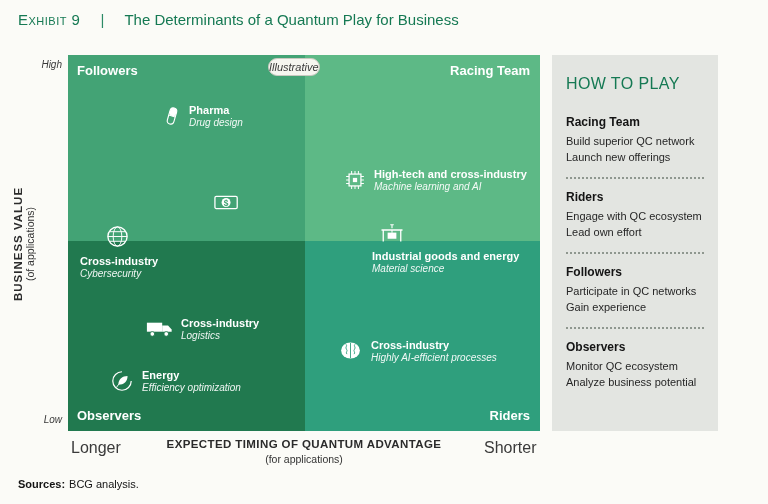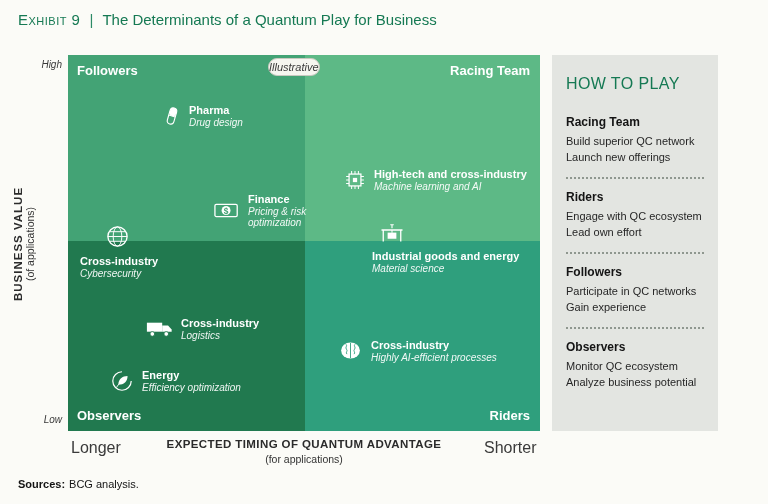--- a/index.html
+++ b/index.html
@@ -1,19 +1,19 @@
 <!DOCTYPE html>
 <html><head>
 <meta charset="utf-8">
 <style>
   *{margin:0;padding:0;box-sizing:border-box}
   html,body{width:768px;height:504px}
   body{background:#fbfbf7;font-family:"Liberation Sans",sans-serif;position:relative;overflow:hidden;color:#222}
 
-  .header{position:absolute;left:18px;top:11px;font-size:15px;color:#157953;display:flex;align-items:baseline;gap:9px}
+  .header{position:absolute;left:18px;top:11px;font-size:15px;color:#157953;display:flex;align-items:baseline;gap:20px}
   .header .ex{font-variant:small-caps;letter-spacing:.5px}
   .header .hdiv{font-weight:300;color:#2c8a66}
 
   
   .chart{position:absolute;left:68px;top:55px;width:472px;height:376px}
   .q{position:absolute}
   .q.tl{left:0;top:0;width:237px;height:186px;background:#43a375}
   .q.tr{left:237px;top:0;width:235px;height:186px;background:#5db986}
   .q.bl{left:0;top:186px;width:237px;height:190px;background:#21794f}
   .q.br{left:237px;top:186px;width:235px;height:190px;background:#2f9f7d}
@@ -106,24 +106,20 @@
   </div>
 
   <div class="item row wrap" style="left:146px;top:138px">
     <span class="icon">
       <svg width="26" height="19" viewBox="0 0 28 20">
           <rect x="1" y="3.5" width="24" height="13" rx="1.5" fill="none" stroke="#fff" stroke-width="1.4"></rect>
           <circle cx="13" cy="10" r="4.8" fill="#fff"></circle>
           <text x="13" y="13.4" text-anchor="middle" font-size="9" font-weight="bold" fill="#43a375">$</text>
         </svg>
     </span>
-    <span class="itxt">
-      <span class="ititle">Finance</span>
-      <span class="isub">Pricing &amp; risk optimization</span>
-    </span>
   </div>
 
 
   <div class="item row" style="left:276px;top:113px">
     <span class="icon">
       <svg width="22" height="22" viewBox="0 0 26 26">
           <rect x="6" y="6" width="14" height="14" fill="none" stroke="#fff" stroke-width="1.5"></rect>
           <rect x="10.5" y="10.5" width="5" height="5" fill="#fff"></rect>
           <path d="M9 6V2.5M13 6V2.5M17 6V2.5M9 23.5V20M13 23.5V20M17 23.5V20M6 9H2.5M6 13H2.5M6 17H2.5M23.5 9H20M23.5 13H20M23.5 17H20" stroke="#fff" stroke-width="1.2"></path>
         </svg>

